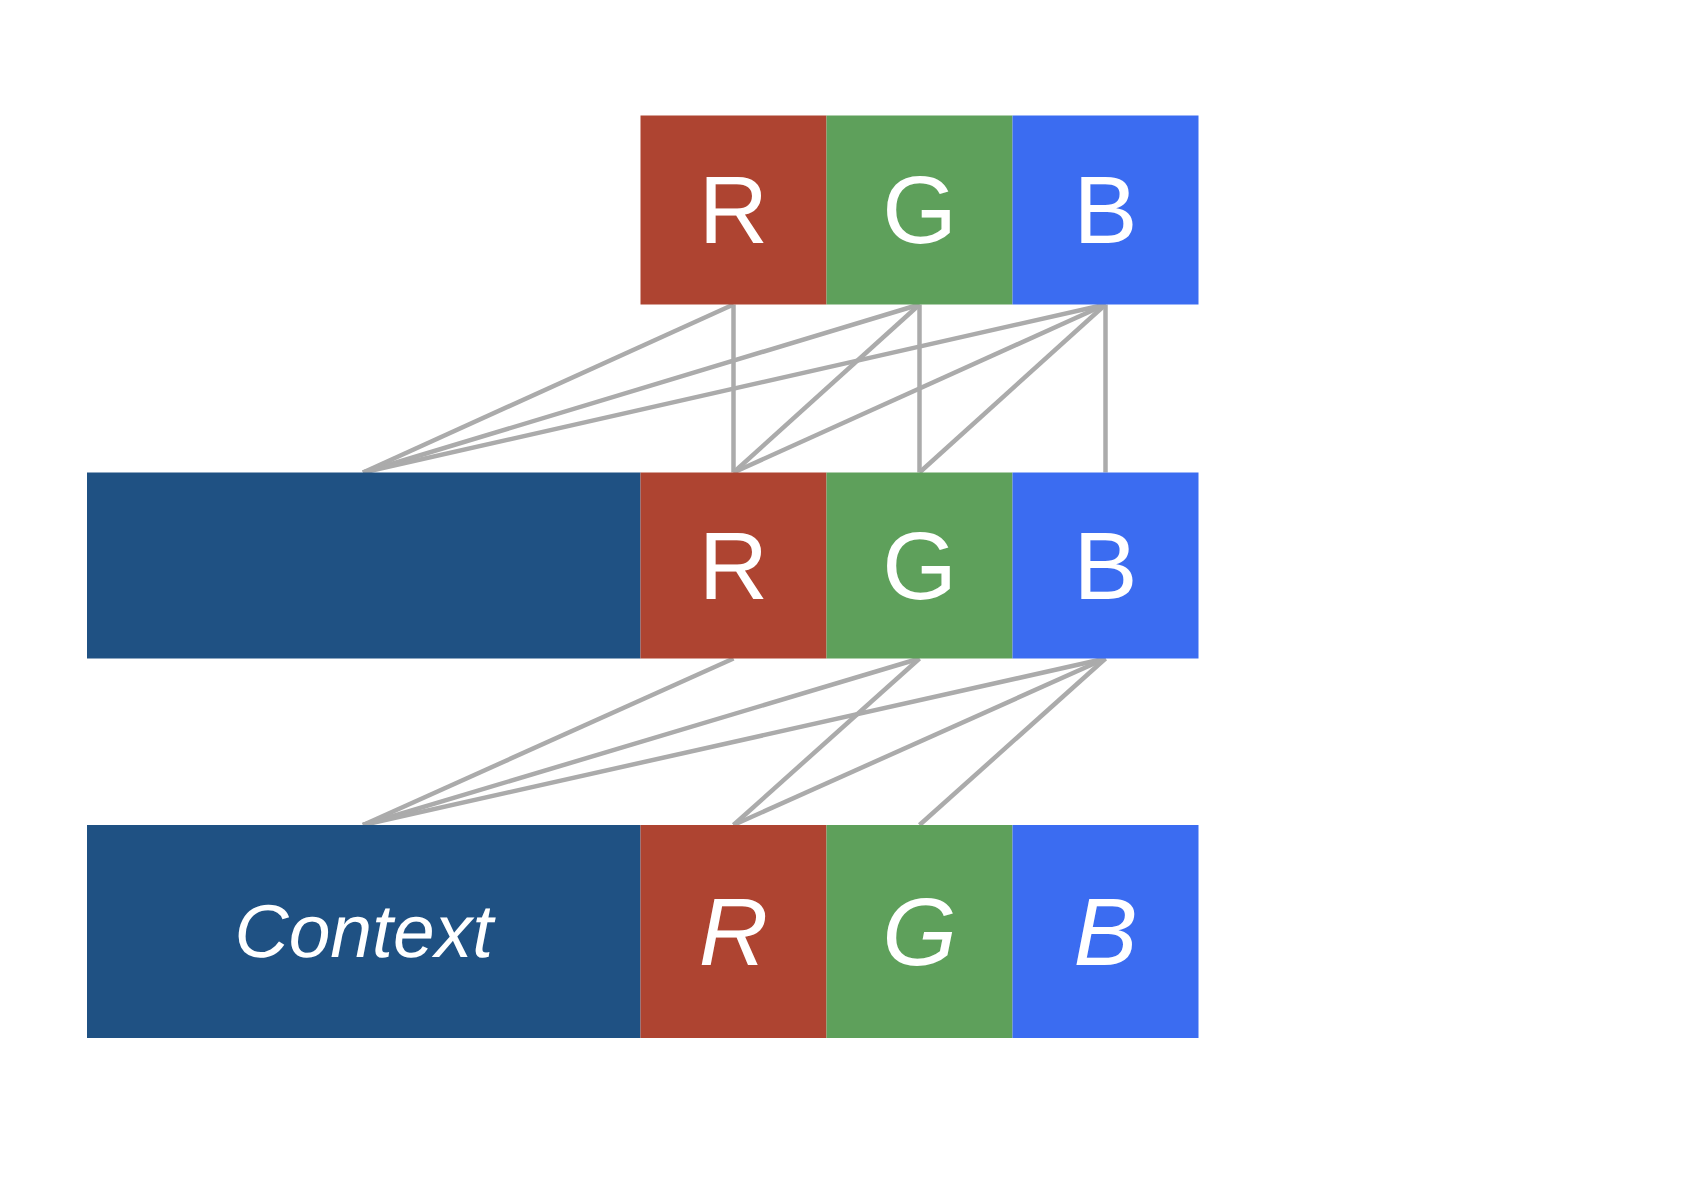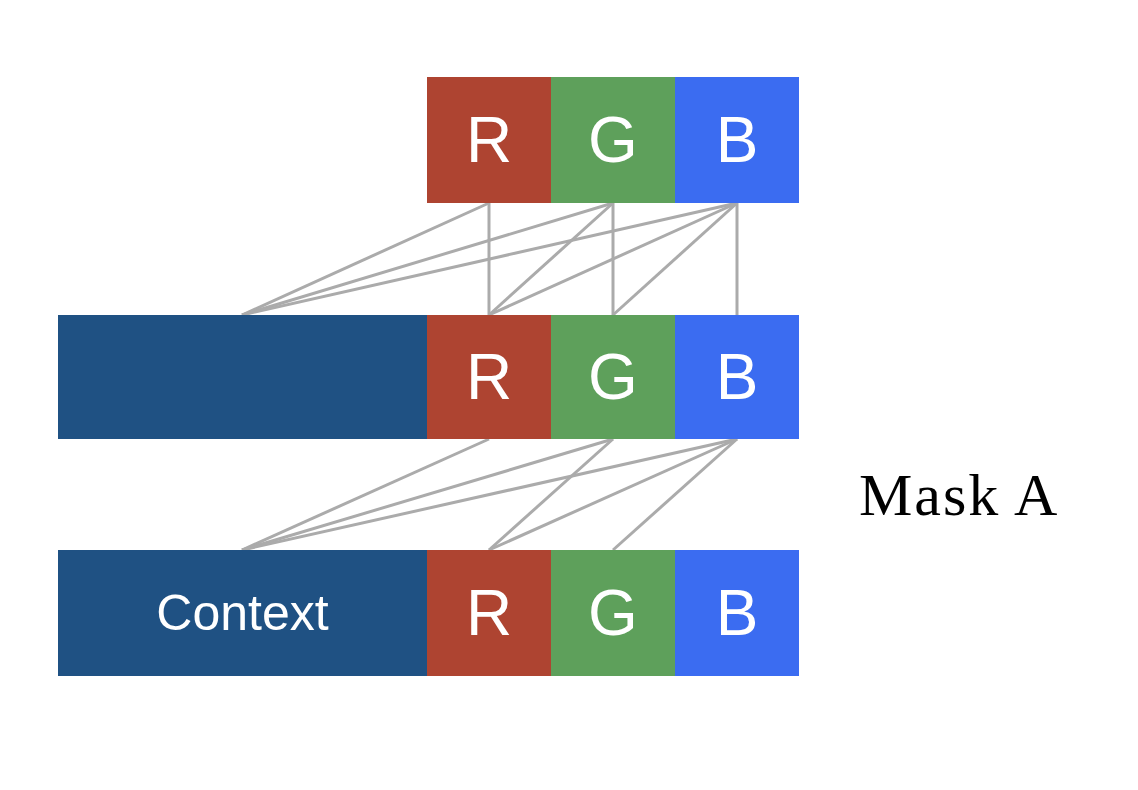--- a/index.html
+++ b/index.html
@@ -21,21 +21,21 @@
   }
   .block .glyph {
     font-size: 64px;
     line-height: 1;
     font-family: "Liberation Sans", sans-serif;
   }
   .ctx .glyph { font-size: 50px; }
   
   .row-top   { top: 77px;  height: 126px; }
   .row-mid   { top: 315px; height: 124px; }
-  .row-bot   { top: 550px; height: 126px; }
+  .row-bot   { top: 550px; height: 142px; font-style: italic; }
   .col-ctx { left: 58px;  width: 369px; }
   .col-r   { left: 427px; width: 124px; }
   .col-g   { left: 551px; width: 124px; }
   .col-b   { left: 675px; width: 124px; }
   .caption {
     position: absolute;
     font-family: "Liberation Serif", serif;
     font-size: 60px;
     letter-spacing: 2px;
     color: #000000;
@@ -96,15 +96,14 @@
   <div class="block row-bot col-r" style="background: rgb(174, 68, 49);">
     <span class="glyph">R</span>
   </div>
   <div class="block row-bot col-g" style="background: rgb(94, 160, 91);">
     <span class="glyph">G</span>
   </div>
   <div class="block row-bot col-b" style="background: rgb(59, 108, 241);">
     <span class="glyph">B</span>
   </div>
 
-  <div class="caption caption-mask-a">Mask A</div>
 
 </div>
 
 </body></html>

